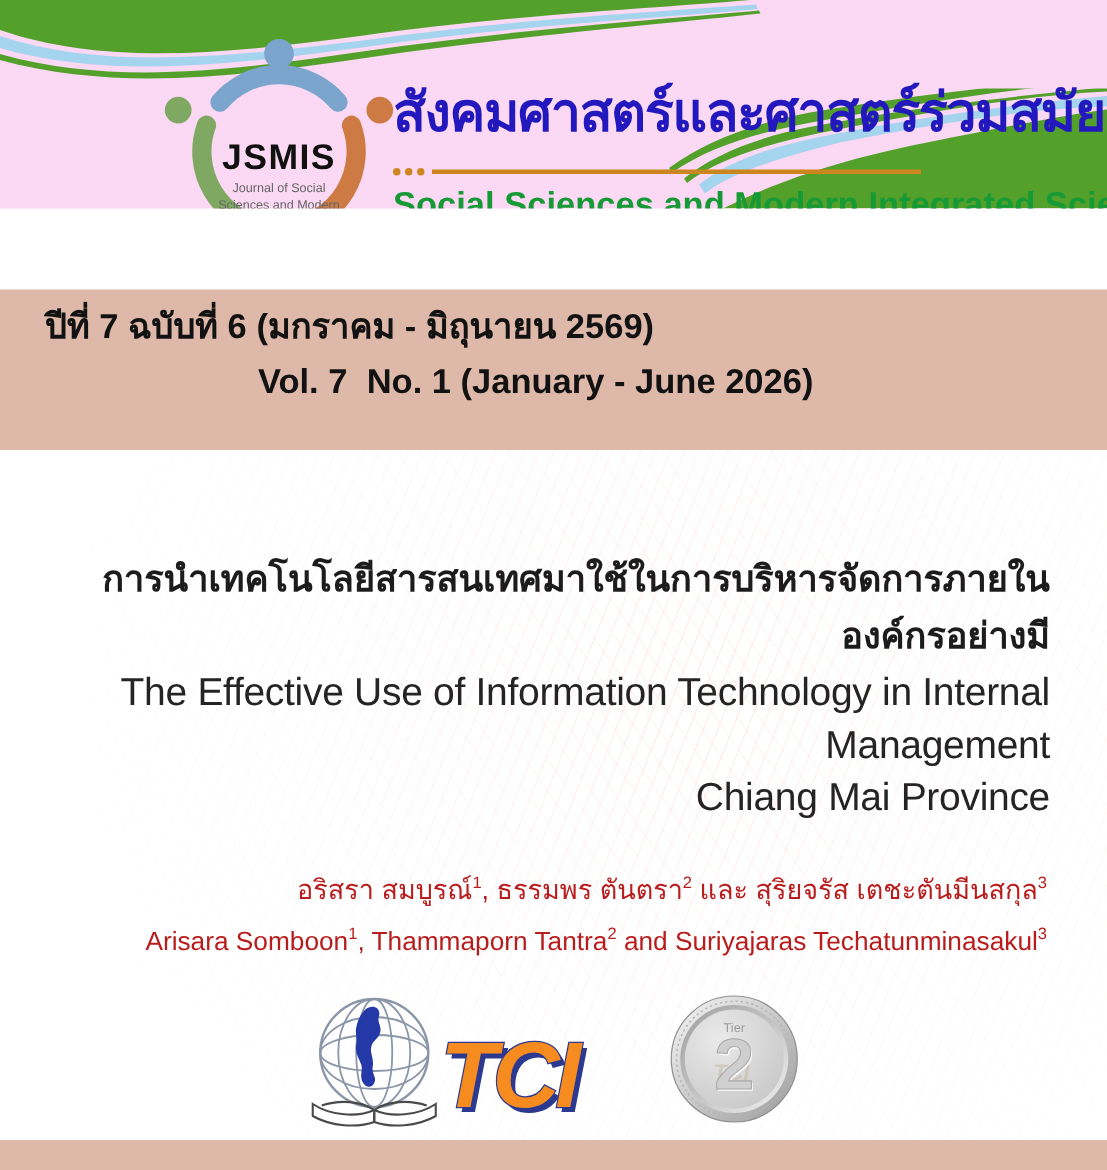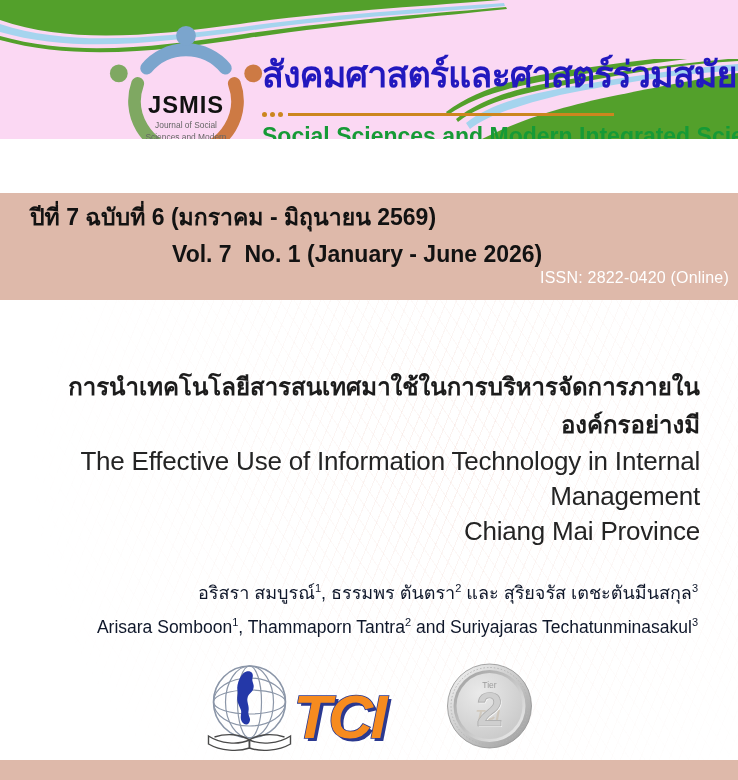--- a/index.html
+++ b/index.html
@@ -42,21 +42,21 @@
     position:absolute; inset:0; pointer-events:none;
     background:
       repeating-linear-gradient(112deg, rgba(238,203,193,.28) 0 1px, transparent 1px 9px),
       repeating-linear-gradient(55deg,  rgba(238,203,193,.18) 0 1px, transparent 1px 12px);
     -webkit-mask-image:radial-gradient(circle at 62% 35%, #000 0%, rgba(0,0,0,.35) 45%, transparent 78%);
     mask-image:radial-gradient(circle at 62% 35%, #000 0%, rgba(0,0,0,.35) 45%, transparent 78%);
   }
   .article-titles{position:absolute; left:34px; right:38px; top:68px; text-align:right;}
   .t-th{font-size:24px; line-height:38px; font-weight:bold; color:#1c1c1c;}
   .t-en{font-size:26px; line-height:35px; font-weight:normal; color:#242424; letter-spacing:-0.2px;}
-  .authors{position:absolute; left:40px; right:40px; top:276px; text-align:right; color:#0f172a;}
+  .authors{position:absolute; left:40px; right:40px; top:276px; text-align:right; color:#b91c1c;}
   .a-th{font-size:18px; line-height:34px;}
   .a-en{font-size:17.5px; line-height:34px;}
   .authors sup{font-size:11px; line-height:0;}
   .logo-row{position:absolute; top:360px; left:50%; transform:translateX(-50%);
     display:flex; align-items:center; gap:6px;}
   
   .bottom-strip{position:absolute; top:760px; left:0; width:738px; height:20px; background:#deb9aa;}
 </style>
 </head>
 <body>
@@ -107,21 +107,20 @@
         <span class="dot"></span>
         <span class="line"></span>
       </div>
       <div class="masthead-eng">Social Sciences and Modern Integrated Sciences</div>
     </div>
   </div>
 
   <div class="issue-band">
     <div class="issue-th">ปีที่ 7 ฉบับที่ 6 (มกราคม - มิถุนายน 2569)</div>
     <div class="issue-en">Vol. 7  No. 1 (January - June 2026)</div>
-    <div class="issn">ISSN: 2822-0420 (Online)</div>
   </div>
 
   <div class="main">
     <div class="watermark"></div>
 
     <div class="article-titles">
       <div class="t-th">การนำเทคโนโลยีสารสนเทศมาใช้ในการบริหารจัดการภายในองค์กรอย่างมี</div>
       <div class="t-en">The Effective Use of Information Technology in Internal Management</div>
       <div class="t-en">Chiang Mai Province</div>
     </div>

